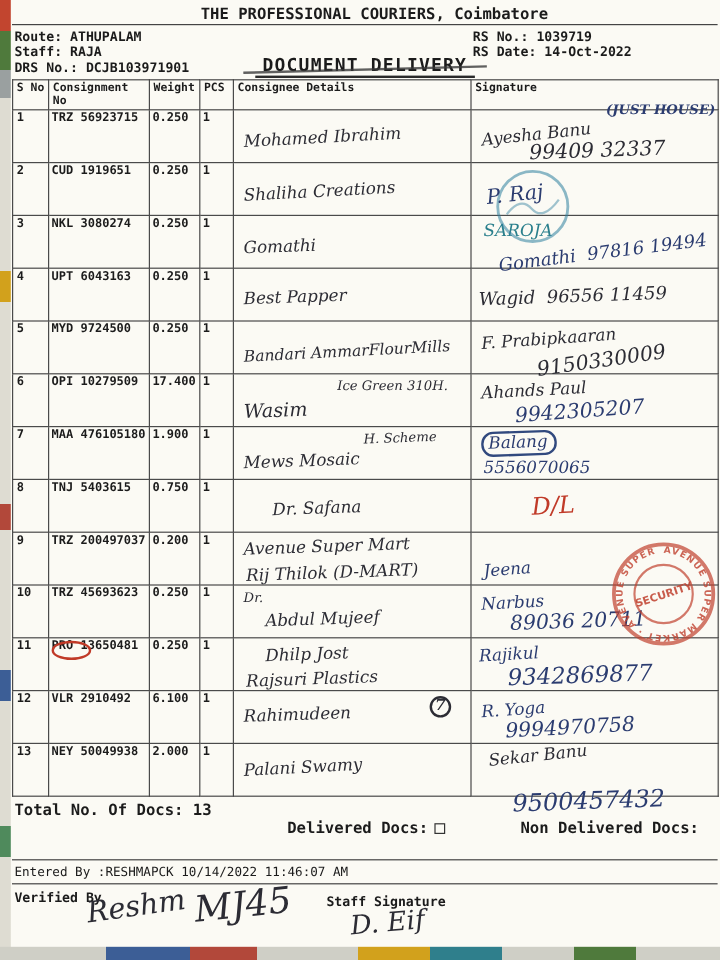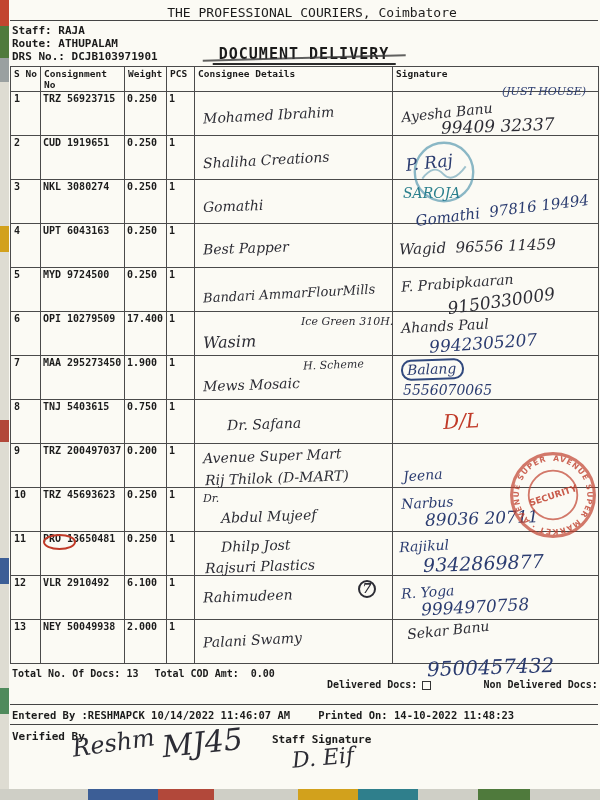--- a/index.html
+++ b/index.html
@@ -35,21 +35,21 @@
       #3c5e96 88px, #3c5e96 158px,
       #b2483a 158px, #b2483a 214px,
       #cfcfc6 214px, #cfcfc6 298px,
       #d2a11c 298px, #d2a11c 358px,
       #2f7f8c 358px, #2f7f8c 418px,
       #cfcfc6 418px, #cfcfc6 478px,
       #4f7a3c 478px, #4f7a3c 530px,
       #cfcfc6 530px, #cfcfc6 600px);
   }
   .content { position: absolute; left: 10px; top: 0; width: 588px; }
-  .t1 { text-align: center; font-weight: normal; font-size: 13px; padding-top: 5px; margin-left: 16px; }
+  .t1 { text-align: center; font-weight: bold; font-size: 13px; padding-top: 5px; margin-left: 16px; }
   .t2 { text-align: center; font-weight: bold; font-size: 12px; padding: 2px 0 3px; }
   .meta { position: relative; border-top: 1px solid #444; padding: 3px 0 0 2px; height: 46px; font-size: 11px; font-weight: bold; }
   .meta-l div { line-height: 13px; }
   .meta-r { position: absolute; left: 384px; top: 3px; }
   .meta-r div { line-height: 13px; }
   .doc-title {
     position: absolute; left: 50%; transform: translateX(-50%); bottom: 1px;
     font-size: 15px; font-weight: bold; letter-spacing: 1px;
     border-bottom: 2px solid #2a2a2a; padding: 0 6px;
   }
@@ -67,60 +67,64 @@
   .c-sig { padding: 1px 2px 0 6px; }
   
   .hw { font-family: "DejaVu Serif", serif; font-style: italic; font-weight: normal;
         display: inline-block; white-space: pre; }
   .blk { display: block; }
   .ink-dark { color: #2c2c34; } .ink-blue { color: #2b3c70; }
   .ink-teal { color: #2a7f8c; } .ink-red  { color: #c03a28; }
   .sm { font-size: 11px; } .md { font-size: 14px; } .big { font-size: 17px; } .xl { font-size: 20px; }
   .rN2{transform:rotate(-2deg);} .rN3{transform:rotate(-3deg);} .rN4{transform:rotate(-4deg);}
   .rN6{transform:rotate(-6deg);} .rN7{transform:rotate(-7deg);} .rN8{transform:rotate(-8deg);}
-  .note { position: absolute; top: -7px; right: 12px; z-index: 2; }
+  .note { position: absolute; top: -7px; right: 2px; z-index: 2; font-weight: bold; }
   .boxed { border: 2px solid #31497e; border-radius: 10px; padding: 0 6px 1px 4px; }
   .circ { position: absolute; right: 16px; top: 4px; width: 18px; height: 18px;
           border: 2px solid #2c2c34; border-radius: 50%; text-align: center;
           font-size: 13px; line-height: 14px; font-family: "DejaVu Serif", serif; font-style: italic; }
   .red-oval { position: absolute; left: 2px; top: 2px; width: 33px; height: 16px;
               border: 2px solid #c03a28; border-radius: 50%; pointer-events: none; }
   .stamp-blue { position: absolute; left: 18px; top: 3px; width: 66px; height: 66px; z-index: 1; }
   .stamp-red { position: absolute; right: 0px; top: 6px; width: 90px; height: 90px; z-index: 2; }
   .overflow-sig { position: absolute; left: 34px; bottom: -16px; z-index: 4; }
   
-  .totals { display: flex; gap: 16px; font-size: 10px; font-weight: bold;
+  .totals { display: flex; gap: 16px; font-size: 13px; font-weight: bold;
             padding: 4px 0 3px 2px; border-bottom: 1px solid #444; position: relative; }
   .totals span, .entered span { white-space: pre; }
   .cbox { display: inline-block; width: 9px; height: 9px; border: 1px solid #333;
           margin-left: 5px; vertical-align: middle; background: #fbfaf4; }
-  .entered { display: flex; gap: 28px; font-size: 10.5px; font-weight: bold;
+  .entered { display: flex; gap: 16px; font-size: 10.5px; font-weight: normal;
              padding: 4px 0 3px 2px; border-bottom: 1px solid #444; text-align: right; }
   .verify { position: relative; height: 64px; font-size: 11px; font-weight: bold; }
   .v-verified { position: absolute; left: 2px; top: 5px; }
   .v-staff { position: absolute; left: 262px; top: 8px; }
   .sig-l { position: absolute; left: 62px; top: 4px; font-size: 24px; transform: rotate(-8deg); }
   .sig-c { position: absolute; left: 152px; top: 0px; font-size: 30px; transform: rotate(-6deg); }
   .sig-r { position: absolute; left: 282px; top: 20px; font-size: 22px; transform: rotate(-5deg); }
 </style>
 </head>
 <body>
 
 <div class="edge-left"></div>
 <div class="edge-bottom"></div>
 
 <div class="content">
 
   <div class="t1">THE PROFESSIONAL COURIERS, Coimbatore</div>
 
   <div class="meta">
     <div class="meta-l">
+      <div>Route: ATHUPALAM</div>
       <div>Staff: RAJA</div>
-      <div>Route: ATHUPALAM</div>
       <div>DRS No.: DCJB103971901</div>
+    </div>
+    <div class="meta-r">
+      <div>RS No.: 1039719</div>
+      <div>RS Date: 14-Oct-2022</div>
     </div>
     <div class="doc-title">DOCUMENT DELIVERY</div>
   </div>
 
   <table>
     <colgroup>
       <col style="width:30px">
         <col style="width:84px">
         <col style="width:42px">
       <col style="width:28px">
@@ -213,32 +217,32 @@
           <span class="hw big ink-dark blk rN8" style="margin:0 0 0 48px">9150330009</span>
         </td>
       </tr>
 
       <tr>
         <td class="c-sno">6</td>
         <td>OPI 10279509</td>
         <td>17.400</td>
         <td>1</td>
         <td class="c-cons">
-          <span class="hw sm ink-dark blk" style="margin:1px 0 0 98px">Ice Green 310H.</span>
+          <span class="hw sm ink-dark blk" style="margin:1px 0 0 78px">Ice Green 310H.</span>
           <span class="hw ink-dark blk rN2" style="font-size:16px;margin-top:2px">Wasim</span>
         </td>
         <td class="c-sig">
           <span class="hw md ink-dark blk rN3" style="margin:2px 0 0 2px">Ahands Paul</span>
           <span class="hw big ink-blue blk rN4" style="margin:0 0 0 30px">9942305207</span>
         </td>
       </tr>
 
       <tr>
         <td class="c-sno">7</td>
-        <td>MAA 295273450</td>
+        <td>MAA 476105180</td>
         <td>1.900</td>
         <td>1</td>
         <td class="c-cons">
           <span class="hw sm ink-dark blk rN2" style="margin:0 0 0 100px">H. Scheme</span>
           <span class="hw md ink-dark blk rN2" style="margin-top:4px">Mews Mosaic</span>
         </td>
         <td class="c-sig">
           <span class="hw md ink-blue boxed rN2" style="margin:2px 0 0 2px">Balang</span>
           <span class="hw ink-blue blk" style="margin:2px 0 0 4px;font-size:14px">5556070065</span>
         </td>
@@ -344,32 +348,30 @@
           <span class="hw md ink-dark rN6" style="margin:1px 0 0 8px">Sekar Banu</span>
           <span class="hw xl ink-blue overflow-sig rN2">9500457432</span>
         </td>
       </tr>
 
     </tbody>
   </table>
 
   <div class="totals">
     <span>Total No. Of Docs: 13</span>
-    <span>Total COD Amt:  0.00</span>
     <span>
       <span>Delivered Docs:</span><span class="cbox"></span>
     </span>
     <span>
       <span>Non Delivered Docs:</span>
     </span>
   </div>
 
   <div class="entered">
     <span>Entered By :RESHMAPCK 10/14/2022 11:46:07 AM</span>
-    <span>Printed On: 14-10-2022 11:48:23</span>
   </div>
 
   <div class="verify">
     <div class="v-verified">Verified By</div>
     <div class="hw ink-dark sig-l">Reshm</div>
     <div class="hw ink-dark sig-c">MJ45</div>
     <div class="v-staff">Staff Signature</div>
     <div class="hw ink-dark sig-r">D. Eif</div>
   </div>
 

